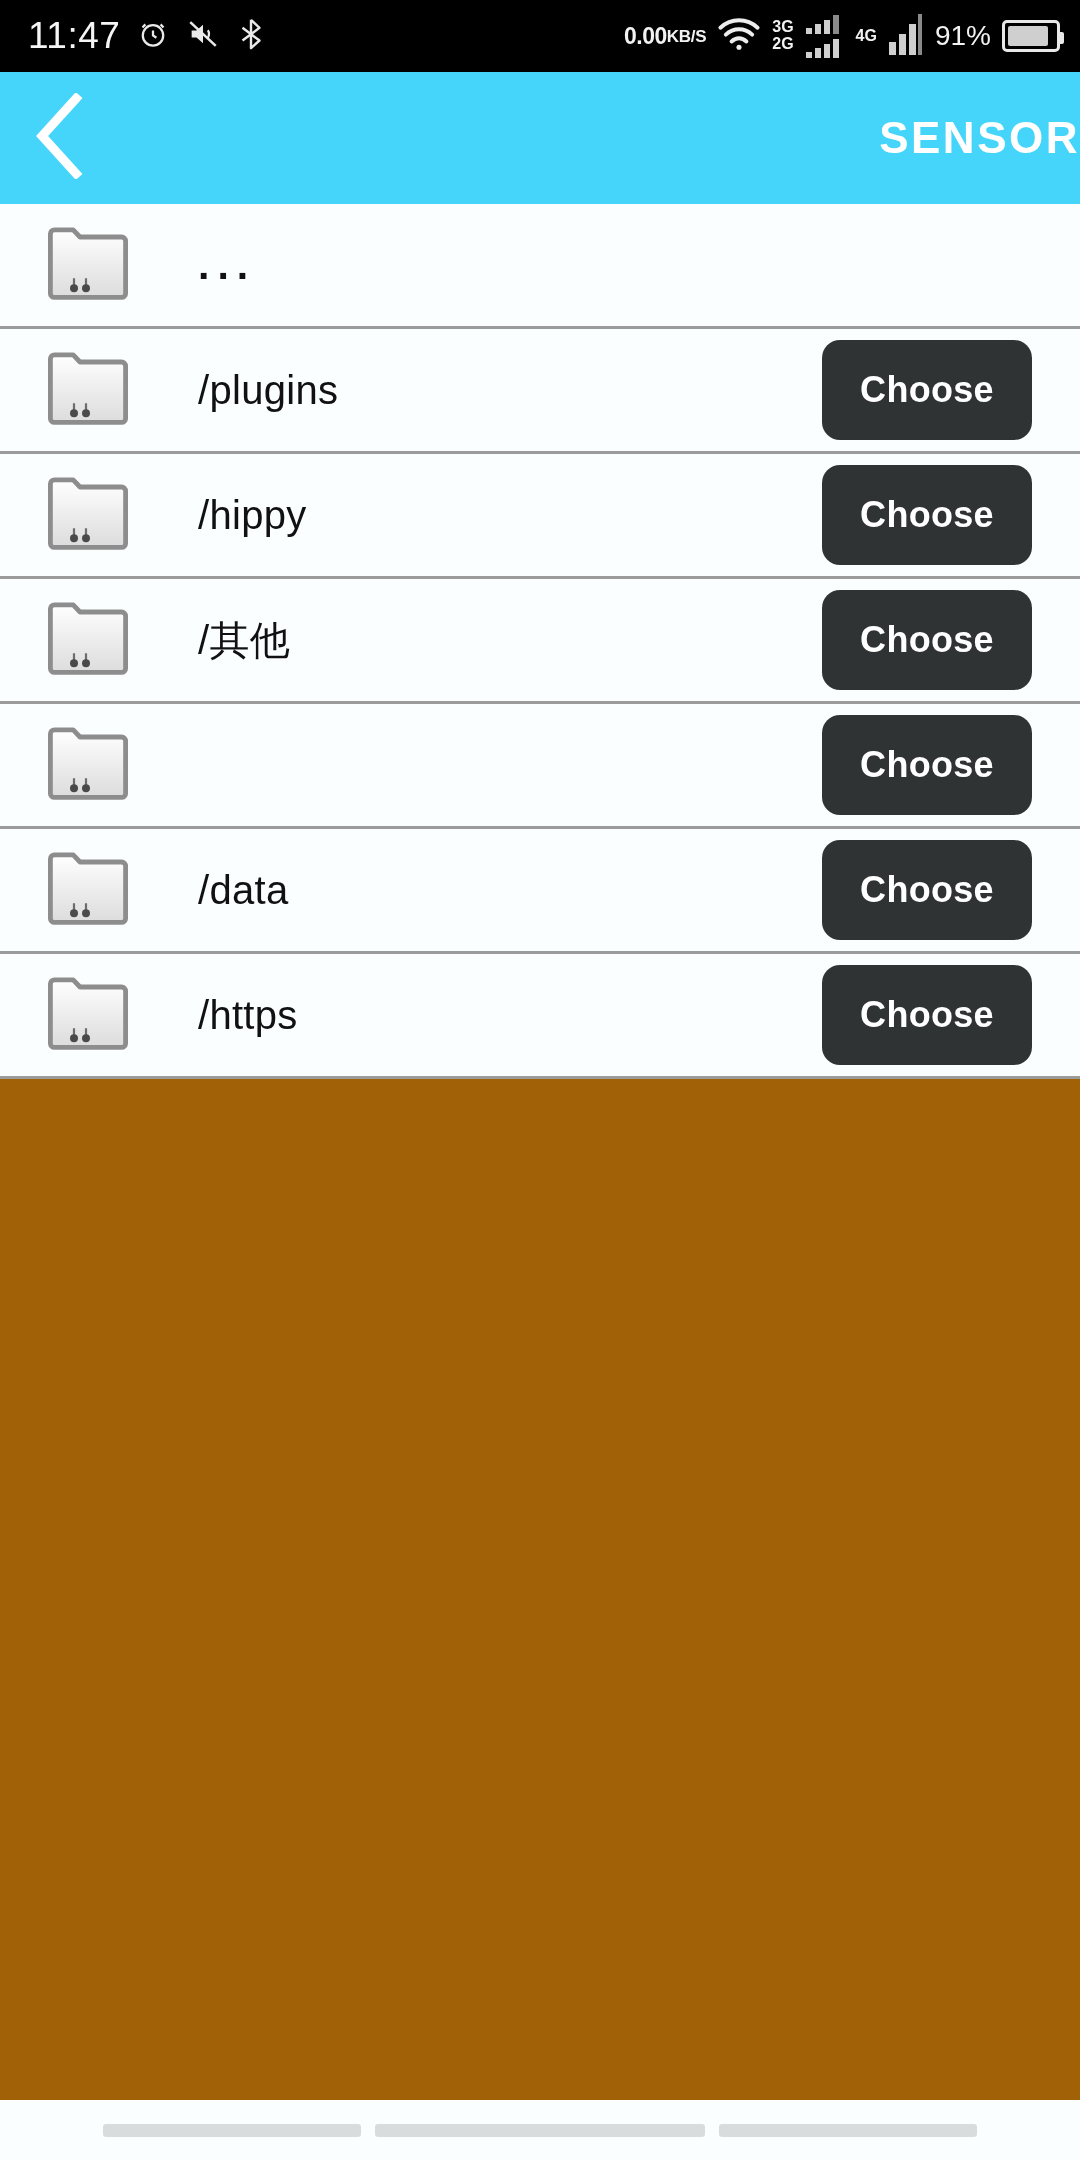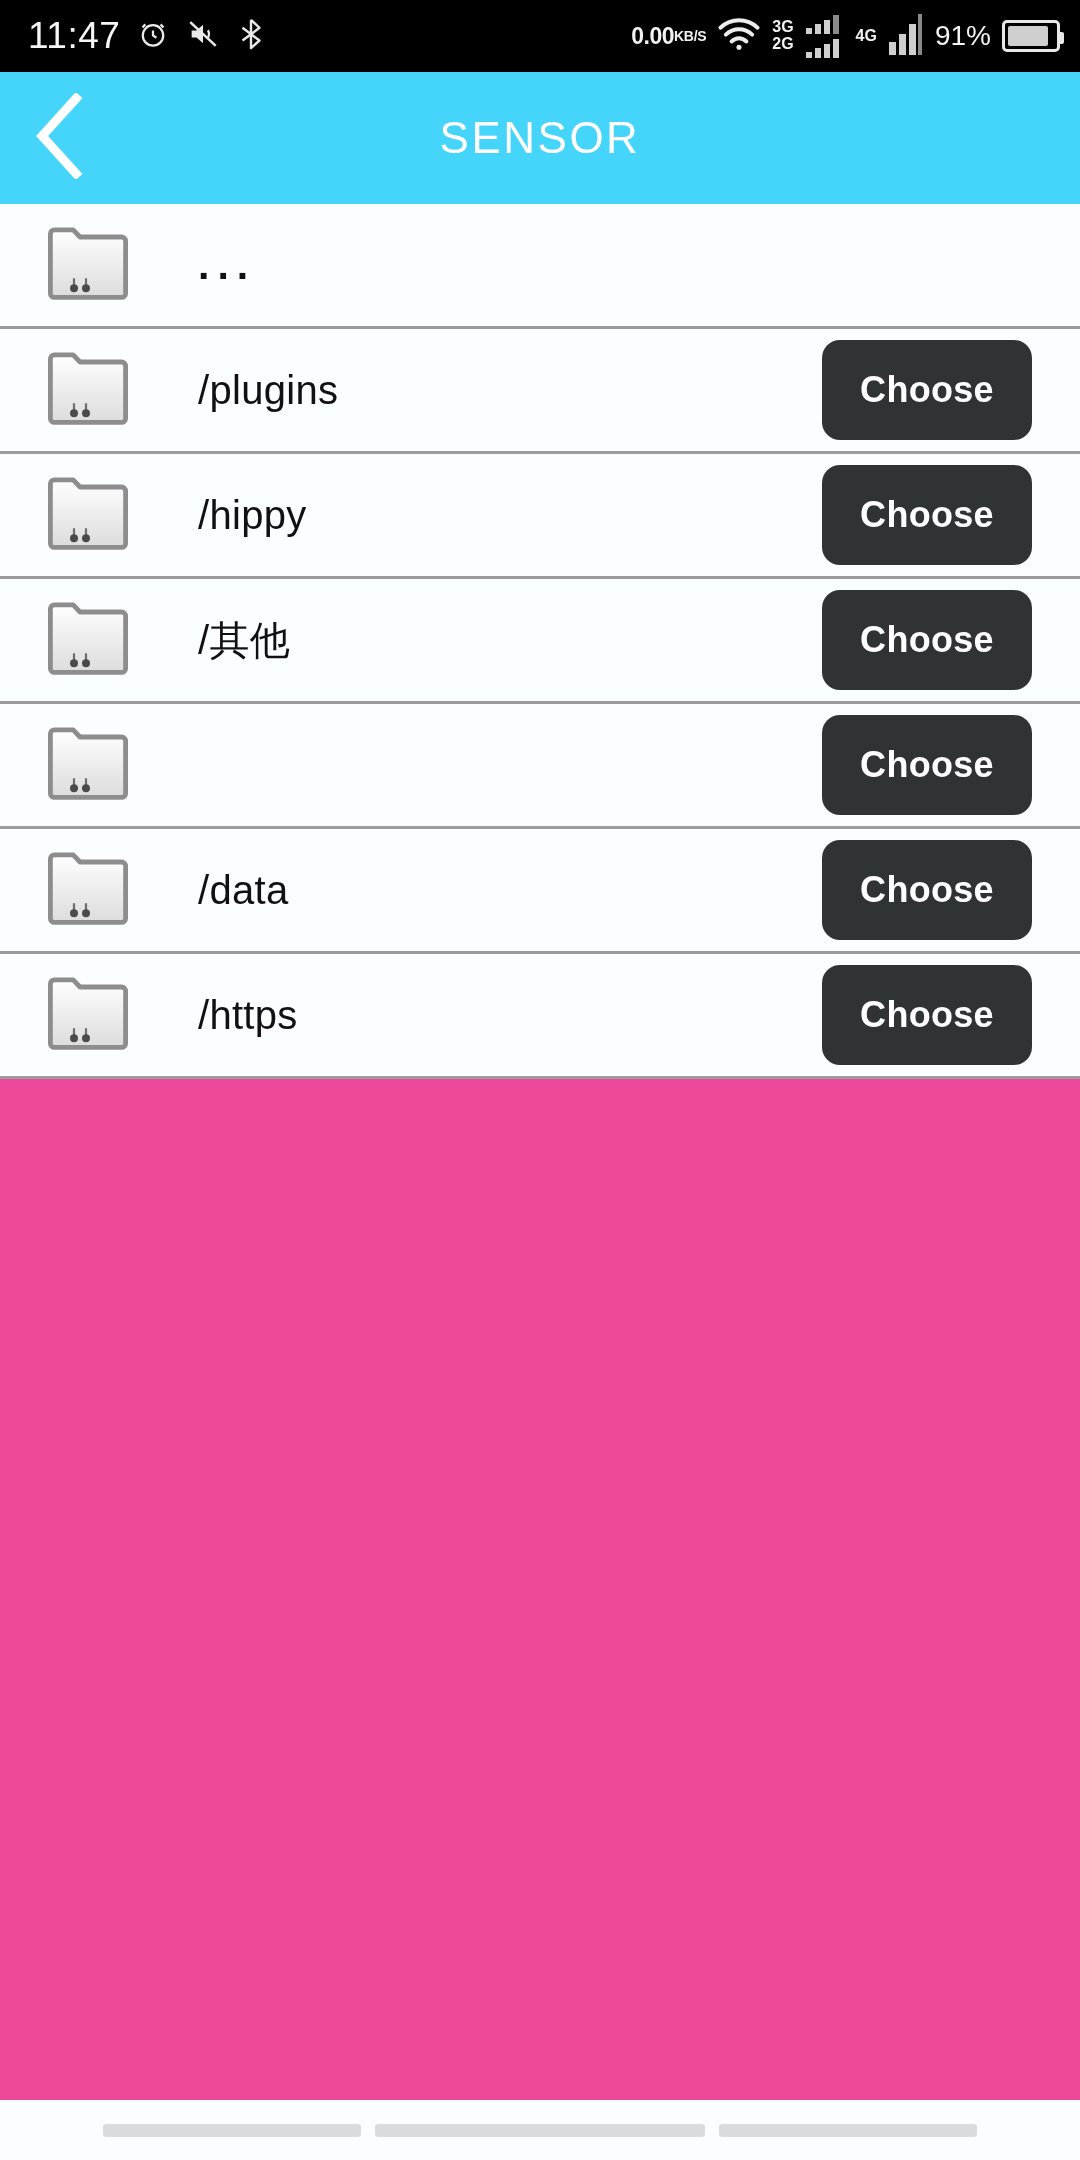--- a/index.html
+++ b/index.html
@@ -2,35 +2,35 @@
 <html><head>
 <meta charset="utf-8">
 <style>
   * { margin:0; padding:0; box-sizing:border-box; }
   html, body {
     width:1080px; height:2160px;
     background:#ffffff;
     font-family:"Liberation Sans","DejaVu Sans",sans-serif;
     overflow:hidden;
   }
-  #screen { position:relative; width:1080px; height:2160px; background:#ec4899; }
+  #screen { position:relative; width:1080px; height:2160px; background:#a16207; }
 
   
   .statusbar{
     position:relative; height:72px; background:#000000;
     display:flex; align-items:center; padding:0 20px 0 28px;
     color:#f2f2f2;
   }
   .sb-left{ display:flex; align-items:center; gap:16px; }
   .sb-time{ font-size:37px; letter-spacing:.5px; color:#f5f5f5; }
   .sb-right{ margin-left:auto; display:flex; align-items:center; gap:11px; }
   .sb-ic{ display:block; }
   .netspeed{ display:flex; flex-direction:row; align-items:center; line-height:1.0; }
   .netspeed .n1{ font-size:23px; font-weight:bold; letter-spacing:-.5px; }
-  .netspeed .n2{ font-size:14px; font-weight:bold; letter-spacing:-.3px; }
+  .netspeed .n2{ font-size:17px; font-weight:bold; letter-spacing:-.3px; }
   .gstack{ display:flex; align-items:center; gap:11px; }
   .glabels{ display:flex; flex-direction:column; justify-content:center; line-height:1.05; }
   .glabels span{ font-size:16px; font-weight:bold; }
   .gbars{ display:flex; flex-direction:column; gap:3px; }
   .sb-batt-pct{ font-size:28px; margin-left:2px; }
   .batt{
     width:58px; height:32px; border:3px solid #e8e8e8; border-radius:5px;
     position:relative; display:flex; align-items:center; padding:3px;
   }
   .batt:after{
@@ -42,22 +42,22 @@
   
   .appbar{
     height:132px; background:#45d5fa;
     display:flex; align-items:center; position:relative;
   }
   .backbtn{
     width:120px; height:132px; display:flex; align-items:center; justify-content:center;
     cursor:pointer;
   }
   .appbar-title{
-    position:absolute; left:0; right:0; text-align:center;
-    font-size:44px; font-weight:normal; color:#ffffff; letter-spacing:2.5px;
+    position:absolute; left:0; right:0; text-align:right;
+    font-size:44px; font-weight:bold; color:#ffffff; letter-spacing:2.5px;
     pointer-events:none;
   }
 
   
   .list{ background:#fbfeff; }
   .row{
     position:relative; height:125px; display:flex; align-items:center;
     padding:0 48px 0 44px; background:#fbfeff;
     border-bottom:3px solid #9b9b9b;
     cursor:pointer;

